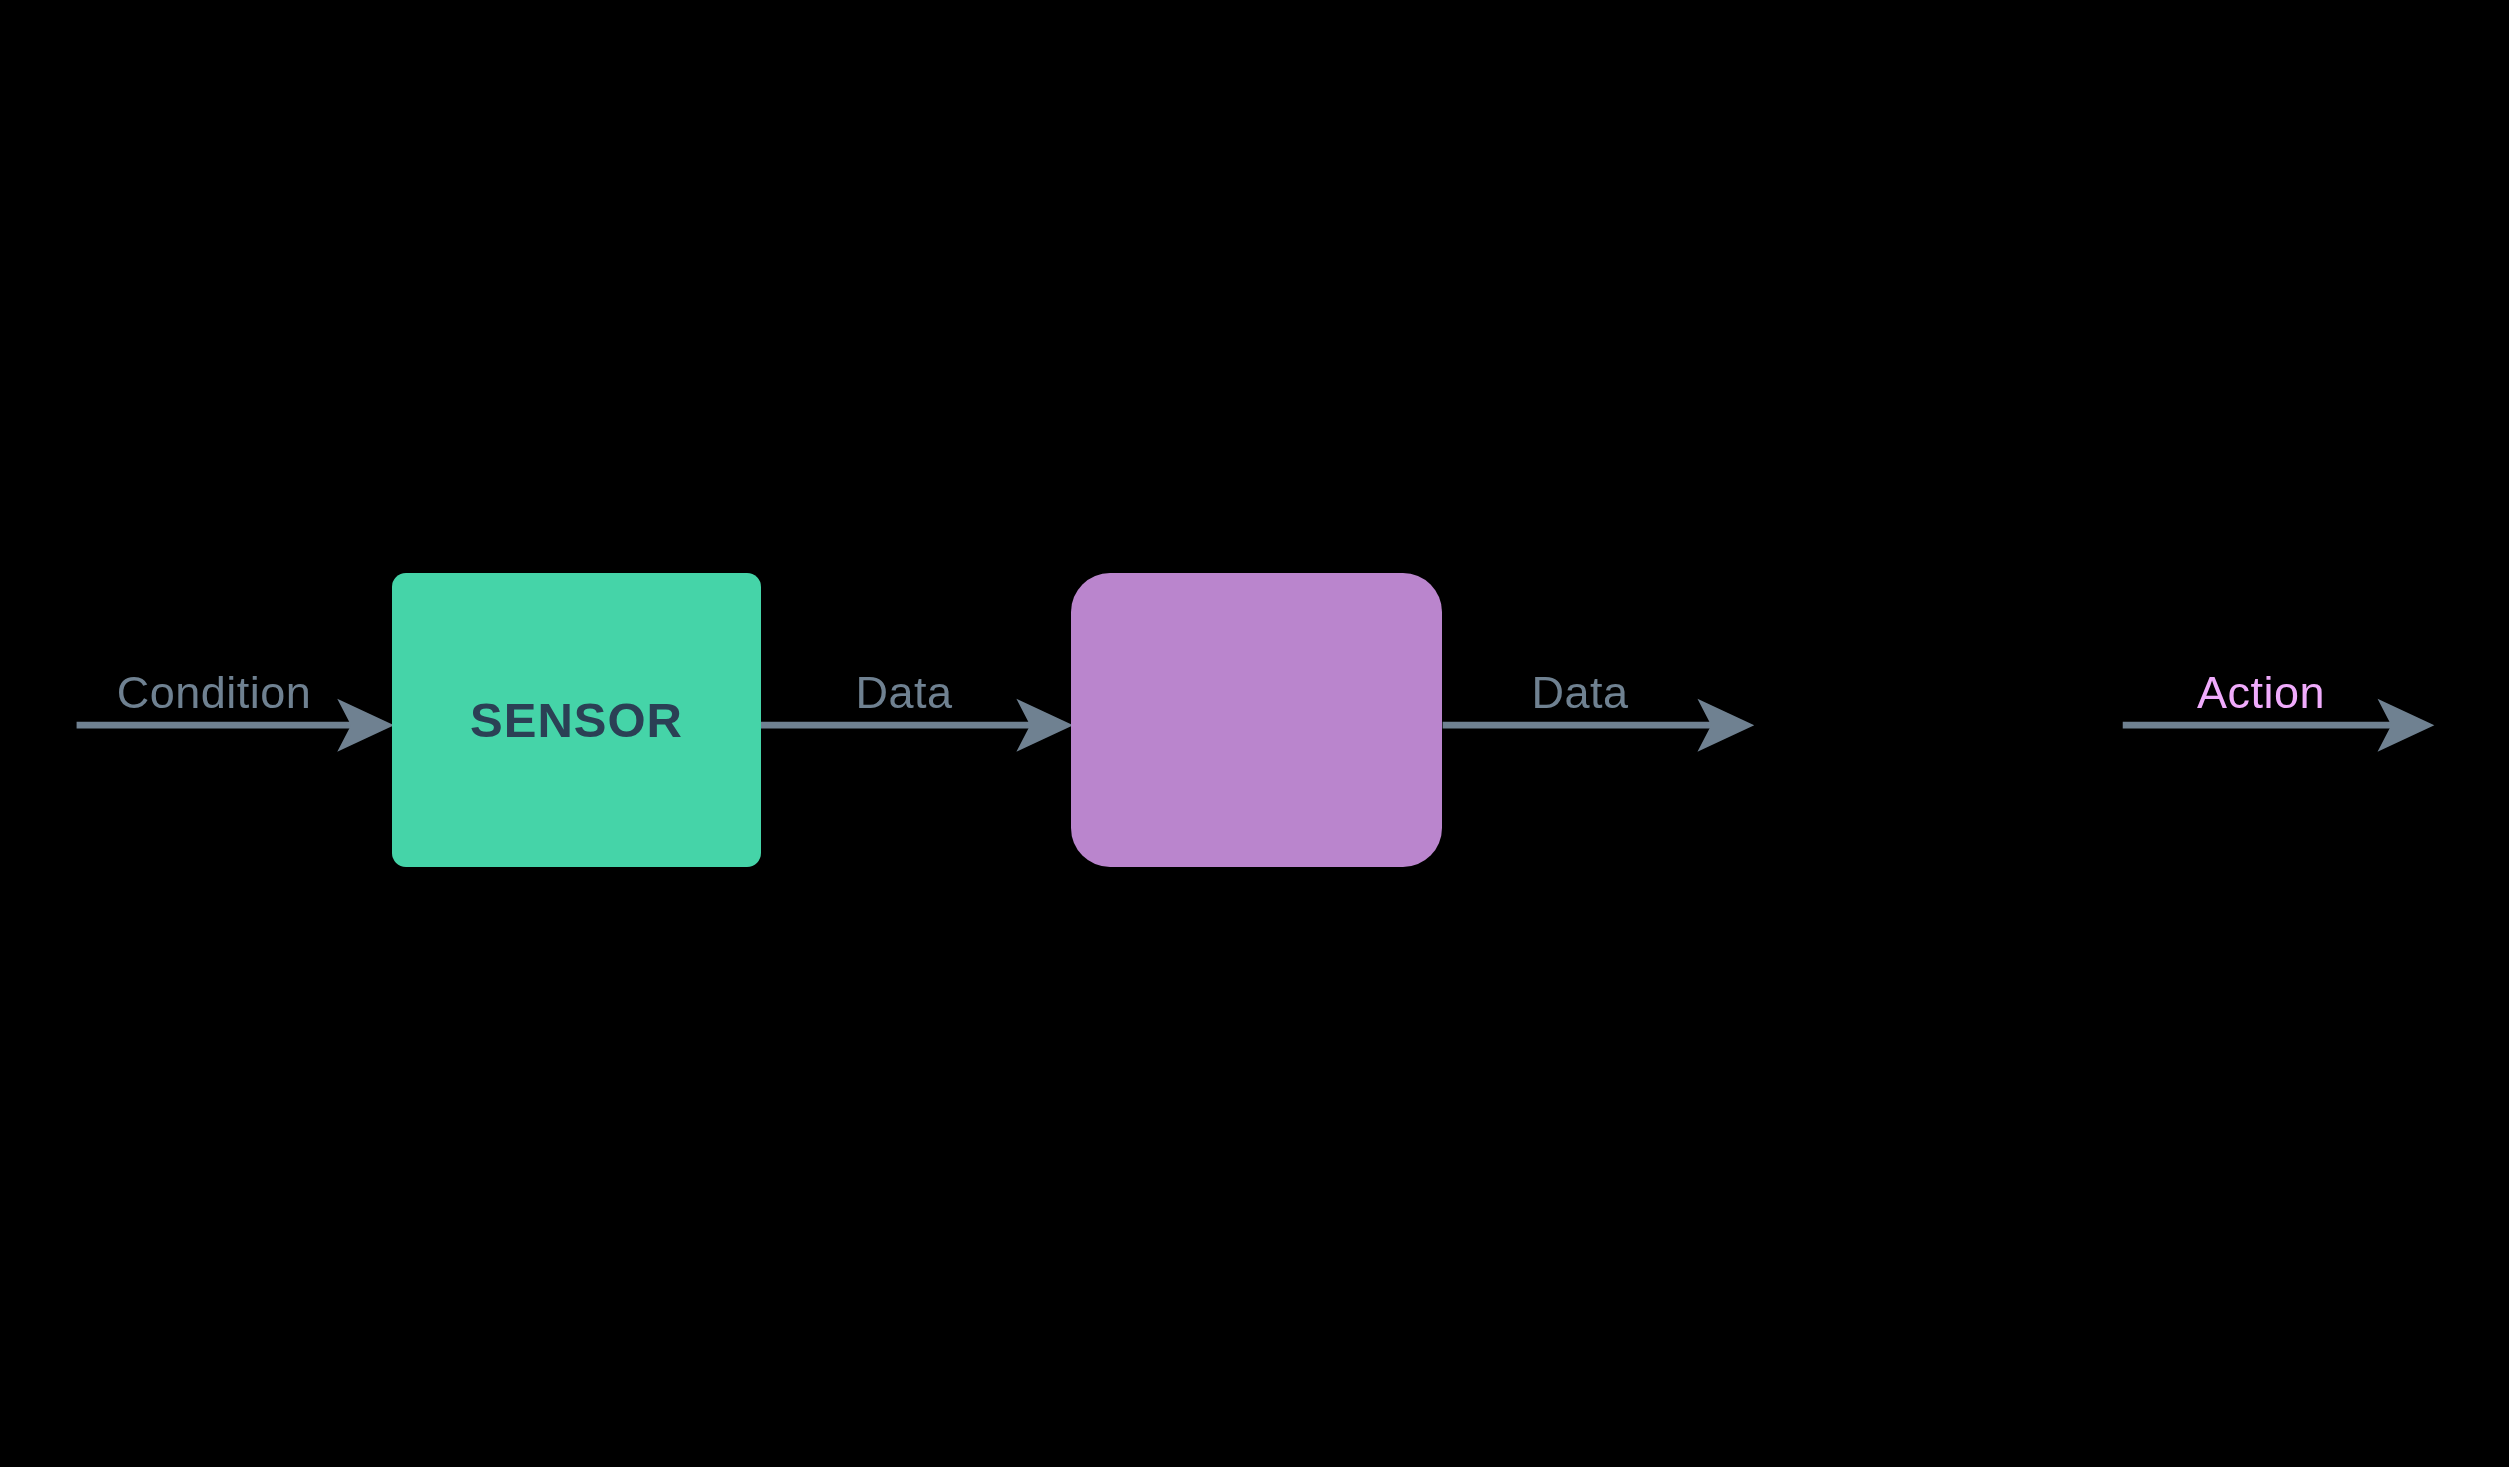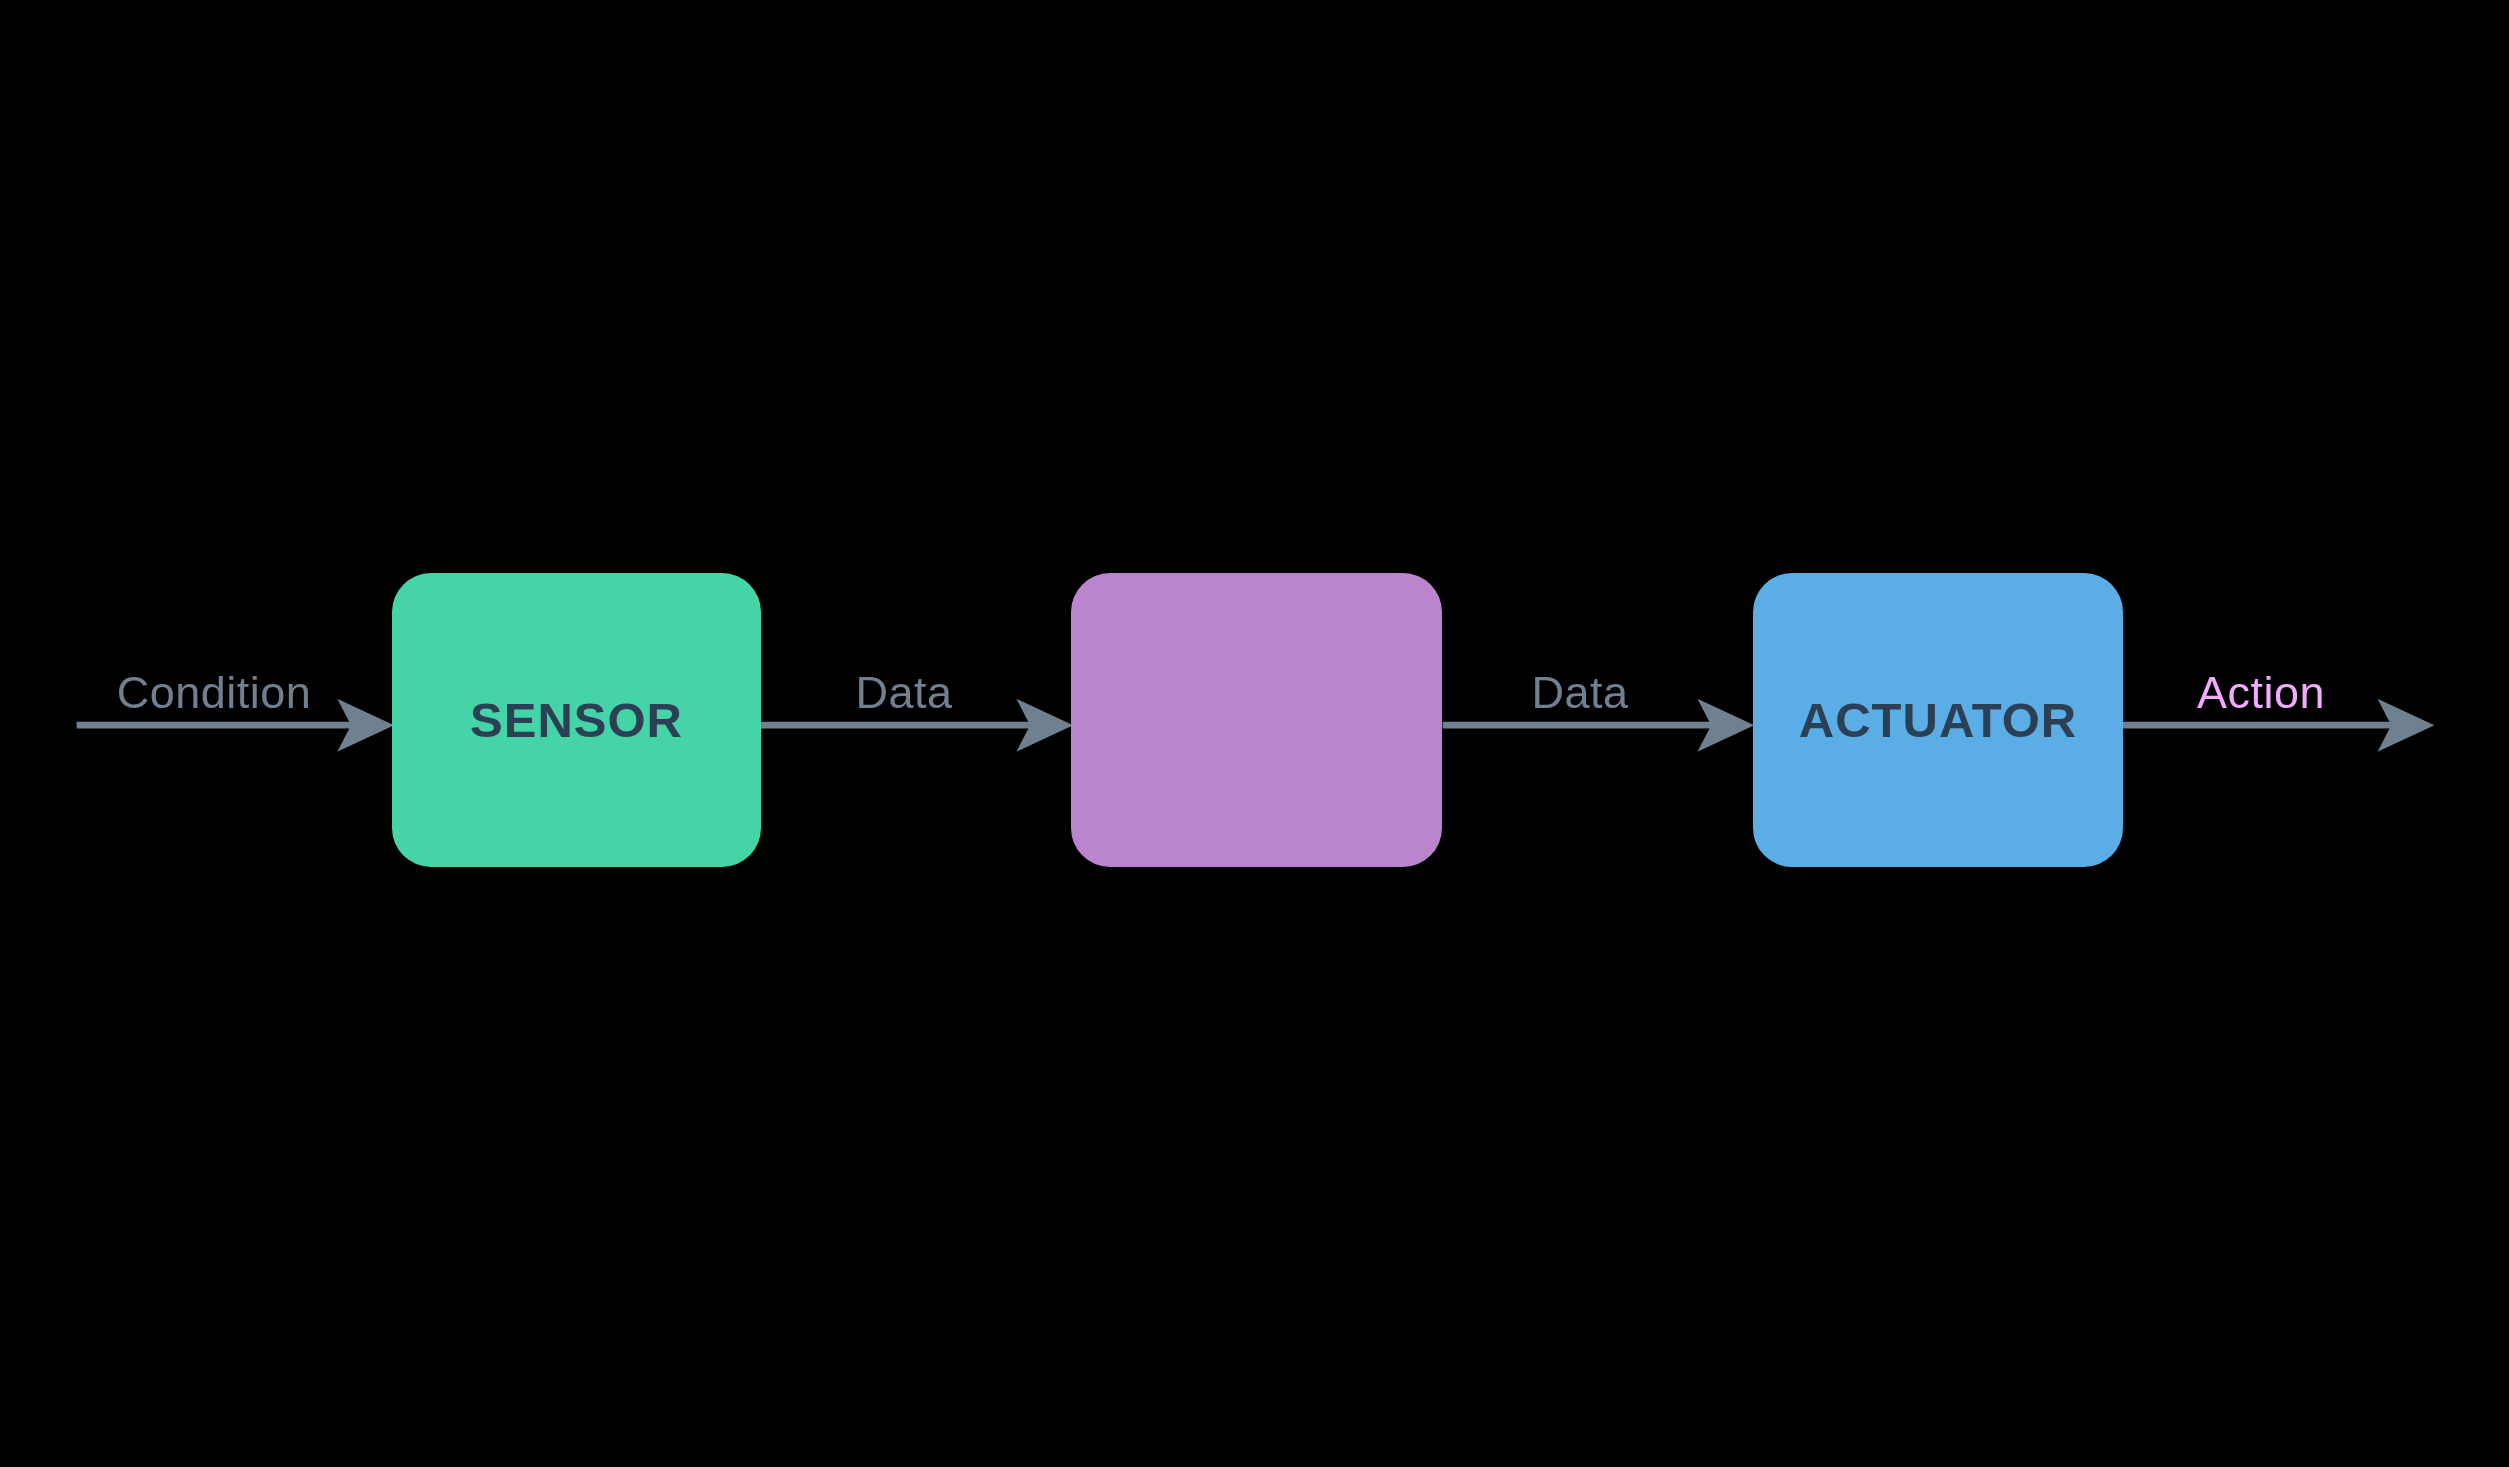--- a/index.html
+++ b/index.html
@@ -25,21 +25,21 @@
     height: 294px;
     border-radius: 39px;
     display: flex;
     align-items: center;
     justify-content: center;
     text-align: center;
     font-size: 49px;
     font-weight: 600;
     letter-spacing: 1px;
   }
-  .node-sensor   { left: 392px;  width: 369px; }
+  .node-sensor   { left: 392px;  width: 369px; border-radius: 14px; }
   .node-control  { left: 1071px; width: 371px; }
   .node-actuator { left: 1753px; width: 370px; }
   .node .label-line { display: block; line-height: 94px; }
   .edge-label {
     position: absolute;
     top: 667px;
     transform: translateX(-50%);
     font-size: 45px;
     font-weight: 500;
     letter-spacing: 0.5px;
@@ -88,18 +88,15 @@
 
   <div class="node node-sensor" style="background: rgb(69, 212, 168); color: rgb(43, 64, 85);">
     <span>SENSOR</span>
   </div>
 
   <div class="node node-control" style="background: rgb(186, 133, 205); color: rgb(43, 64, 85);">
     <span>
     </span>
   </div>
 
-  <div class="node node-actuator" style="background: rgb(91, 173, 229); color: rgb(43, 64, 85);">
-    <span>ACTUATOR</span>
-  </div>
 
 </div>
 
 
 </body></html>

